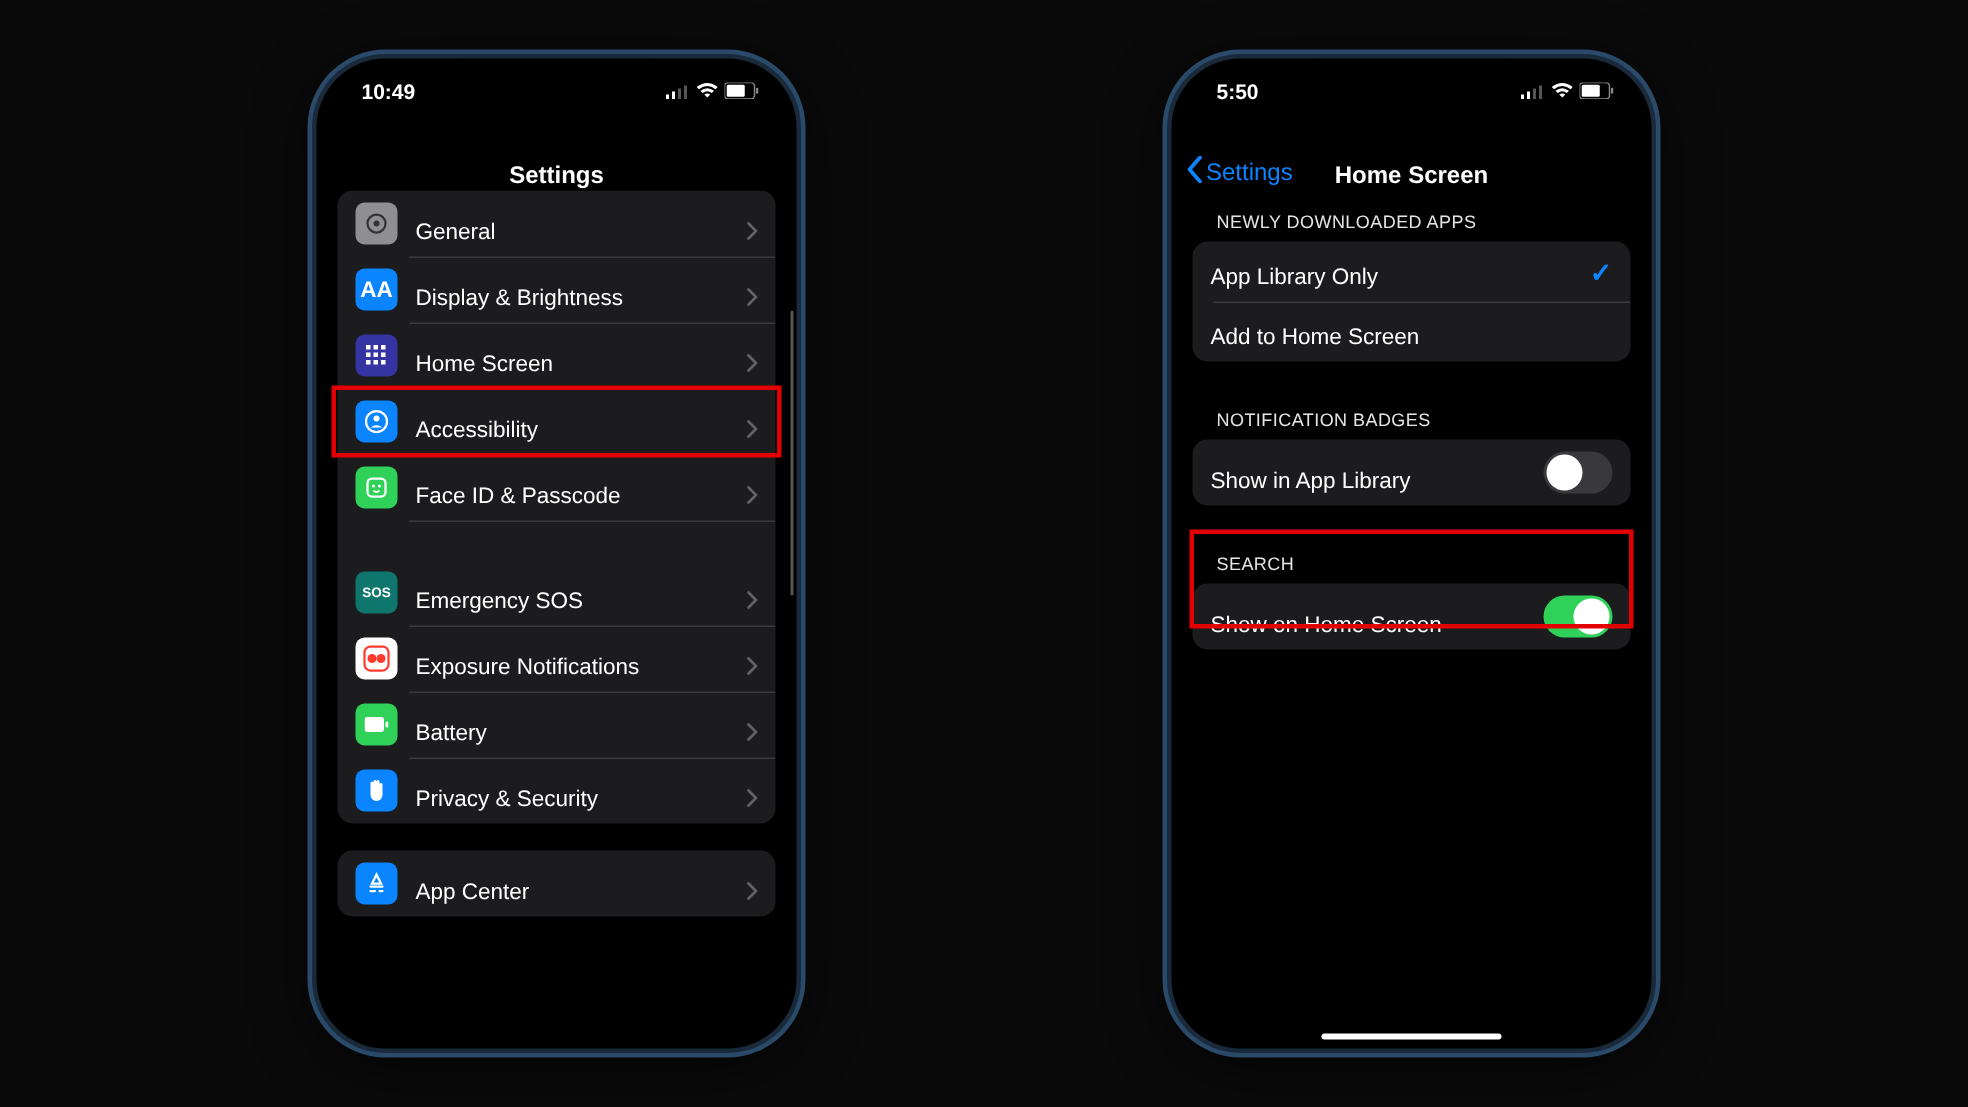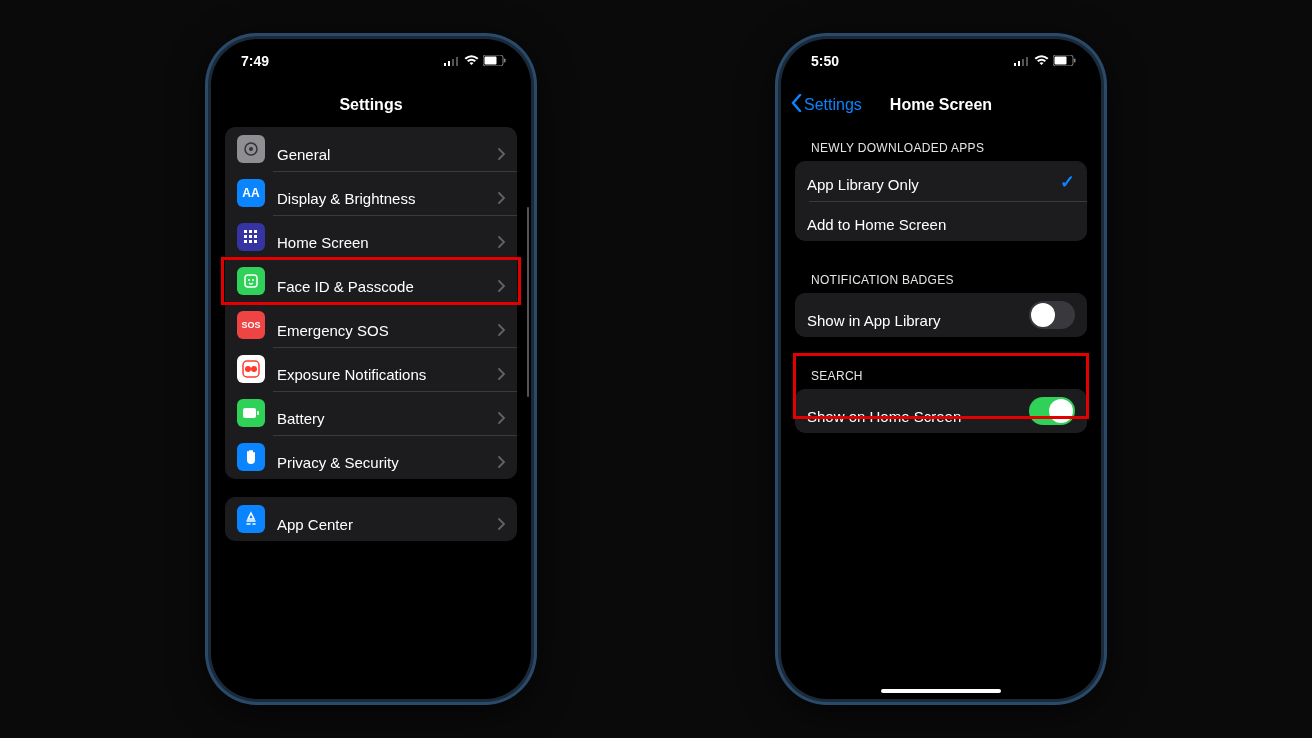--- a/index.html
+++ b/index.html
@@ -43,21 +43,21 @@
     font-size: 14px;
     font-weight: 600;
     color: #fff;
   }
   .status-left { padding-left: 6px; }
   .status-right { display: flex; gap: 4px; align-items: center; }
 
   .nav-bar {
     height: 44px;
     display: flex;
-    align-items: center;
+    align-items: flex-end;
     justify-content: center;
     position: relative;
     color: #fff;
   }
   .nav-title { font-size: 16px; font-weight: 600; }
   .nav-back {
     position: absolute;
     left: 10px;
     display: flex;
     align-items: center;
@@ -166,21 +166,21 @@
     background: #555;
     border-radius: 1px;
   }
 </style>
 </head>
 <body>
 
 <div class="phone">
   <div class="notch"></div>
   <div class="status-bar">
-    <div class="status-left">7:49</div>
+    <div class="status-left">10:49</div>
     <div class="status-right">
       <span><svg width="16" height="10" viewBox="0 0 16 10">
             <rect x="0" y="7" width="2" height="3" fill="#fff"></rect>
             <rect x="4" y="5" width="2" height="5" fill="#fff"></rect>
             <rect x="8" y="3" width="2" height="7" fill="#555"></rect>
             <rect x="12" y="1" width="2" height="9" fill="#555"></rect>
           </svg></span>
       <span><svg width="15" height="11" viewBox="0 0 15 11">
             <path d="M7.5 10 L5.5 8 Q7.5 6.5 9.5 8 Z M3 5.5 Q7.5 2 12 5.5 L10.5 7 Q7.5 4.5 4.5 7 Z M0.5 3 Q7.5 -2.5 14.5 3 L13 4.5 Q7.5 0 2 4.5 Z" fill="#fff"></path>
           </svg></span>
@@ -203,21 +203,21 @@
               <circle cx="9" cy="9" r="2" fill="#333"></circle>
             </svg>
           </div>
           <span class="row-label">General</span>
           <span class="chevron"><svg width="7" height="12" viewBox="0 0 7 12">
               <path d="M1 1 L6 6 L1 11" stroke="#636366" stroke-width="1.8" fill="none" stroke-linecap="round"></path>
             </svg></span>
         </div>
         <div class="row">
           <div class="icon-box" style="background: rgb(10, 132, 255);">
-            <span style="color:#fff;font-weight:700;font-size:12px">AA</span>
+            <span style="color:#fff;font-weight:700;font-size:15px">AA</span>
           </div>
           <span class="row-label">Display &amp; Brightness</span>
           <span class="chevron"><svg width="7" height="12" viewBox="0 0 7 12">
               <path d="M1 1 L6 6 L1 11" stroke="#636366" stroke-width="1.8" fill="none" stroke-linecap="round"></path>
             </svg></span>
         </div>
         <div class="row" id="hl-target">
           <div class="icon-box" style="background: rgb(54, 52, 163);">
             <svg width="16" height="16" viewBox="0 0 16 16">
               <rect x="1" y="1" width="3" height="3" fill="#fff"></rect>
@@ -230,35 +230,48 @@
               <rect x="6" y="11" width="3" height="3" fill="#fff"></rect>
               <rect x="11" y="11" width="3" height="3" fill="#fff"></rect>
             </svg>
           </div>
           <span class="row-label">Home Screen</span>
           <span class="chevron"><svg width="7" height="12" viewBox="0 0 7 12">
               <path d="M1 1 L6 6 L1 11" stroke="#636366" stroke-width="1.8" fill="none" stroke-linecap="round"></path>
             </svg></span>
         </div>
         <div class="row">
+          <div class="icon-box" style="background: rgb(10, 132, 255);">
+            <svg width="16" height="16" viewBox="0 0 16 16">
+              <circle cx="8" cy="8" r="7" fill="none" stroke="#fff" stroke-width="1.5"></circle>
+              <circle cx="8" cy="6" r="2" fill="#fff"></circle>
+              <path d="M4 12 Q8 9 12 12" fill="#fff"></path>
+            </svg>
+          </div>
+          <span class="row-label">Accessibility</span>
+          <span class="chevron"><svg width="7" height="12" viewBox="0 0 7 12">
+              <path d="M1 1 L6 6 L1 11" stroke="#636366" stroke-width="1.8" fill="none" stroke-linecap="round"></path>
+            </svg></span>
+        </div>
+        <div class="row">
           <div class="icon-box" style="background: rgb(48, 209, 88);">
             <svg width="16" height="16" viewBox="0 0 16 16">
               <rect x="2" y="2" width="12" height="12" rx="3" fill="none" stroke="#fff" stroke-width="1.5"></rect>
               <circle cx="6" cy="7" r="1" fill="#fff"></circle>
               <circle cx="10" cy="7" r="1" fill="#fff"></circle>
               <path d="M6 10 Q8 12 10 10" stroke="#fff" fill="none" stroke-width="1.2"></path>
             </svg>
           </div>
           <span class="row-label">Face ID &amp; Passcode</span>
           <span class="chevron"><svg width="7" height="12" viewBox="0 0 7 12">
               <path d="M1 1 L6 6 L1 11" stroke="#636366" stroke-width="1.8" fill="none" stroke-linecap="round"></path>
             </svg></span>
         </div>
         <div class="row">
-          <div class="icon-box" style="background: #ef4444;">
+          <div class="icon-box" style="background: #0f766e; margin-top: 26px;">
             <span style="color:#fff;font-weight:700;font-size:9px">SOS</span>
           </div>
           <span class="row-label">Emergency SOS</span>
           <span class="chevron"><svg width="7" height="12" viewBox="0 0 7 12">
               <path d="M1 1 L6 6 L1 11" stroke="#636366" stroke-width="1.8" fill="none" stroke-linecap="round"></path>
             </svg></span>
         </div>
         <div class="row">
           <div class="icon-box" style="background: rgb(255, 255, 255);">
             <svg width="18" height="18" viewBox="0 0 18 18">

